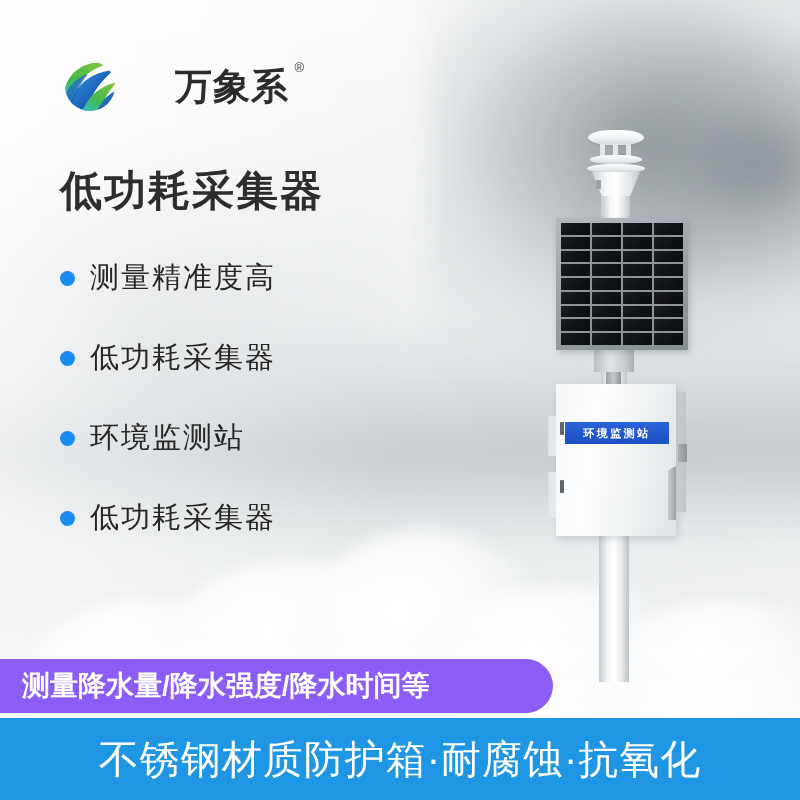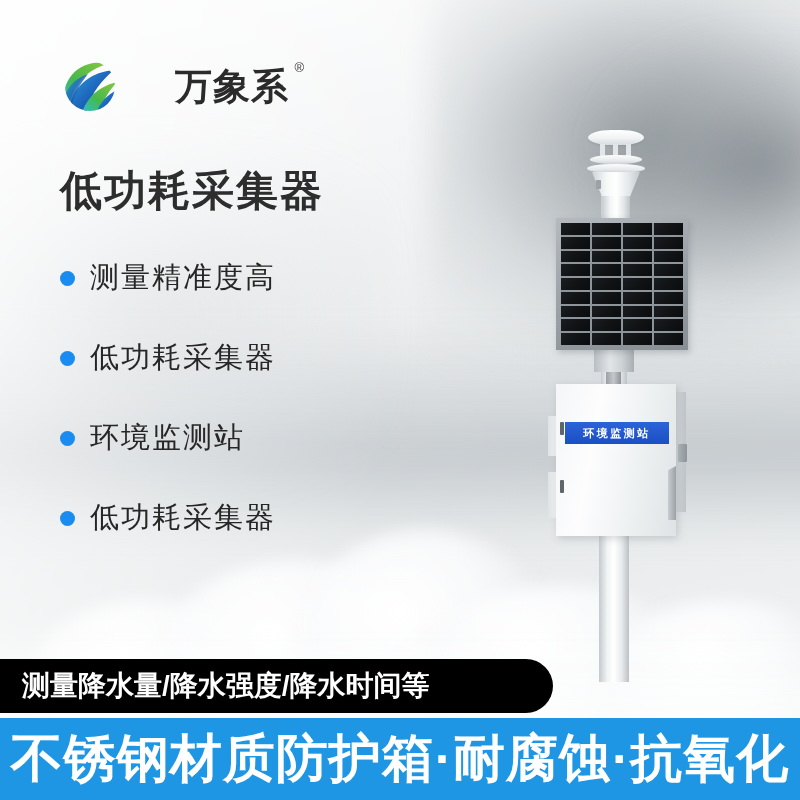--- a/index.html
+++ b/index.html
@@ -337,21 +337,21 @@
     letter-spacing: 2.5px;
     font-weight: bold;
     white-space: nowrap;
   }
 
   
   .pill {
     position: absolute;
     left: 0; top: 659px;
     width: 553px; height: 54px;
-    background: #000000;
+    background: #8b5cf6;
     border-top-right-radius: 27px;
     border-bottom-right-radius: 27px;
     display: flex;
     align-items: center;
   }
   .pill-text {
     color: #ffffff;
     font-size: 28px;
     font-weight: bold;
     letter-spacing: 0px;
@@ -362,22 +362,22 @@
     position: absolute;
     left: 0; top: 718px;
     width: 800px; height: 82px;
     background: #1e96e3;
     display: flex;
     align-items: center;
     justify-content: center;
   }
   .bottom-bar-text {
     color: #ffffff;
-    font-size: 52px;
-    font-weight: bold;
+    font-size: 40px;
+    font-weight: normal;
     letter-spacing: 1px;
     white-space: nowrap;
   }
 </style>
 </head>
 <body>
 
 <div id="poster">
 
   <div class="sky-base"></div>

